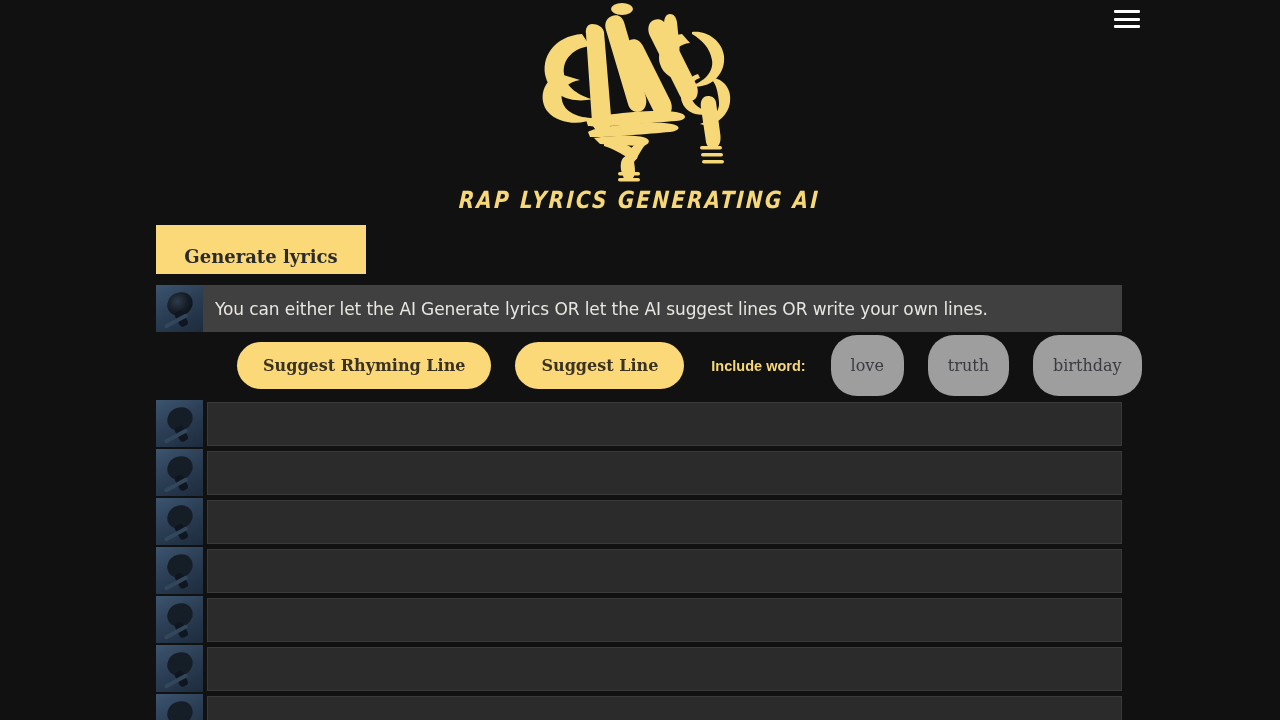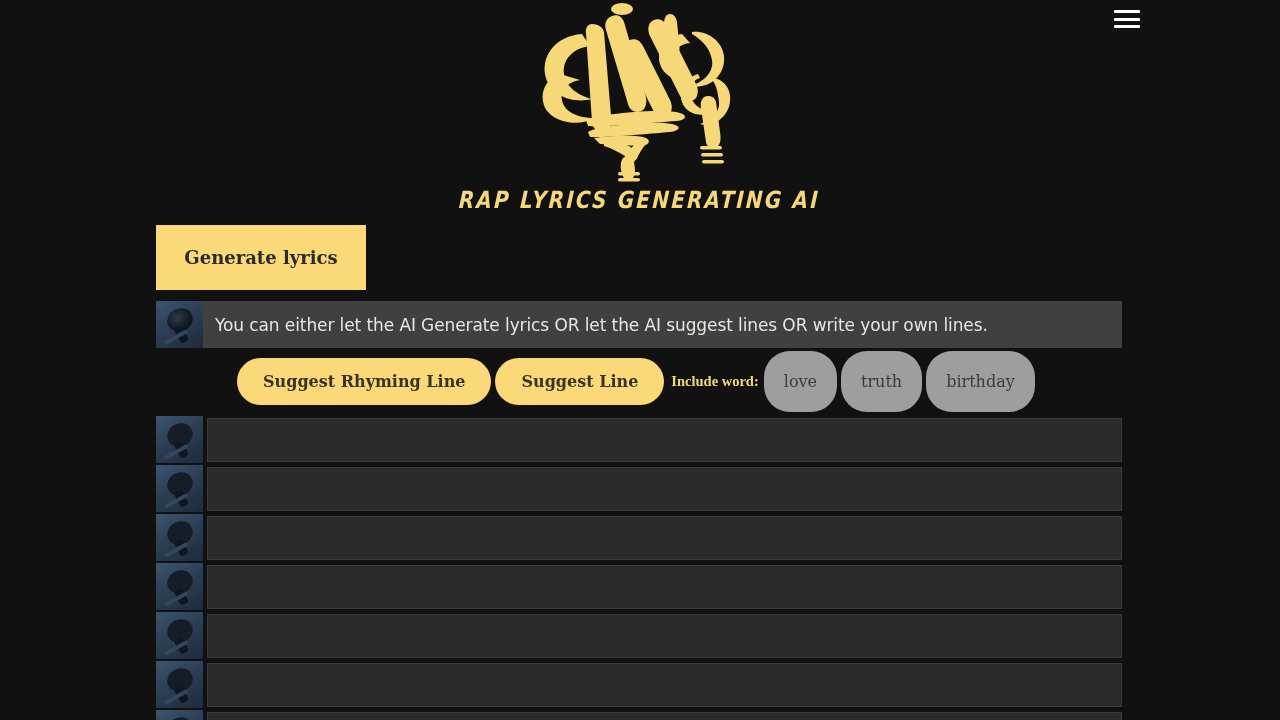--- a/index.html
+++ b/index.html
@@ -72,21 +72,21 @@
     position: absolute;
     left: 156px;
     top: 225px;
     width: 966px;
   }
 
   
   .generate-btn {
     display: block;
     width: 210px;
-    height: 65px;
+    height: 49px;
     background: #fbd978;
     color: #2b2b2b;
     border: none;
     font-family: "DejaVu Serif", serif;
     font-size: 18px;
     font-weight: bold;
     text-align: center;
     line-height: 63px;
     cursor: pointer;
     margin-bottom: 11px;
@@ -120,41 +120,41 @@
     font-size: 17px;
     letter-spacing: -0.1px;
     white-space: nowrap;
     overflow: hidden;
   }
 
   
   .suggest-row {
     display: flex;
     align-items: center;
-    gap: 4px;
+    gap: 24px;
     padding-left: 81px;
     height: 53px;
     margin-bottom: 8px;
   }
   .pill {
     background: #fbd978;
     color: #3a3222;
     border: none;
     border-radius: 28px;
     height: 47px;
     padding: 0 26px;
     font-family: "DejaVu Serif", serif;
     font-size: 16px;
     font-weight: bold;
     cursor: pointer;
     white-space: nowrap;
   }
   .include-label {
     color: #f6d878;
-    font-family: Liberation Serif, serif;
+    font-family: Liberation Sans, sans-serif;
     font-size: 14.5px;
     font-weight: bold;
     white-space: nowrap;
     margin-left: 3px;
     margin-right: 1px;
   }
   .word-chip {
     background: #9e9e9e;
     color: #3a3a42;
     border: none;

